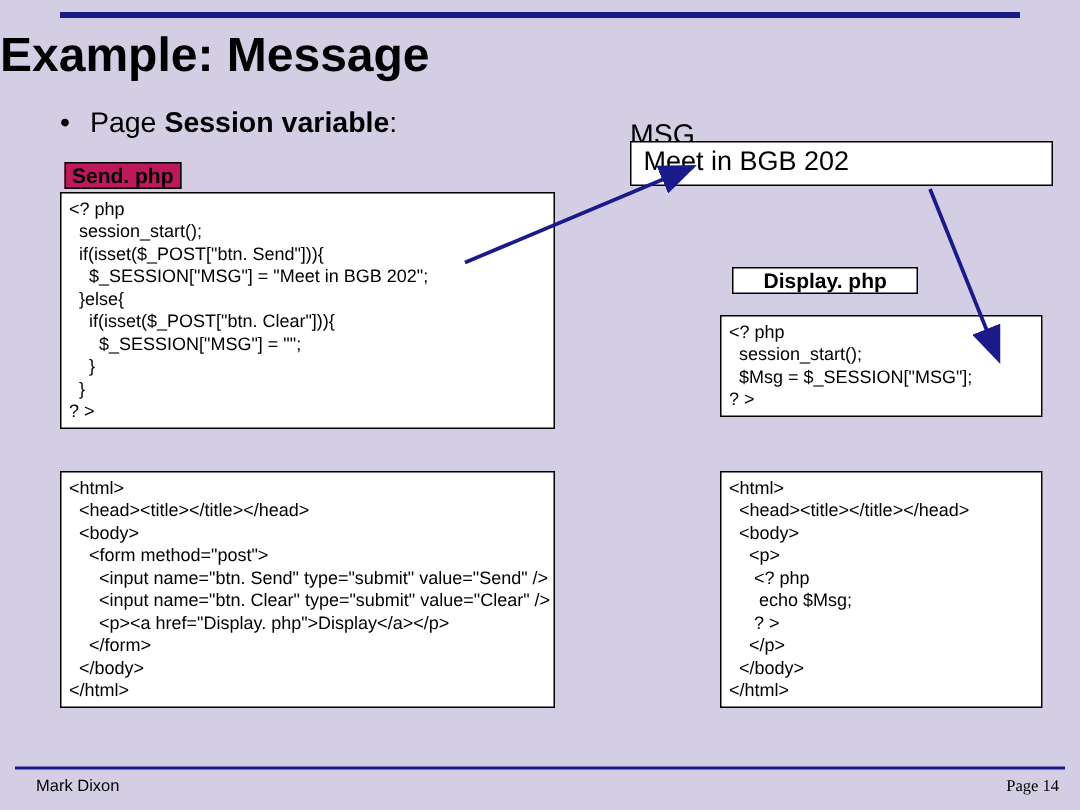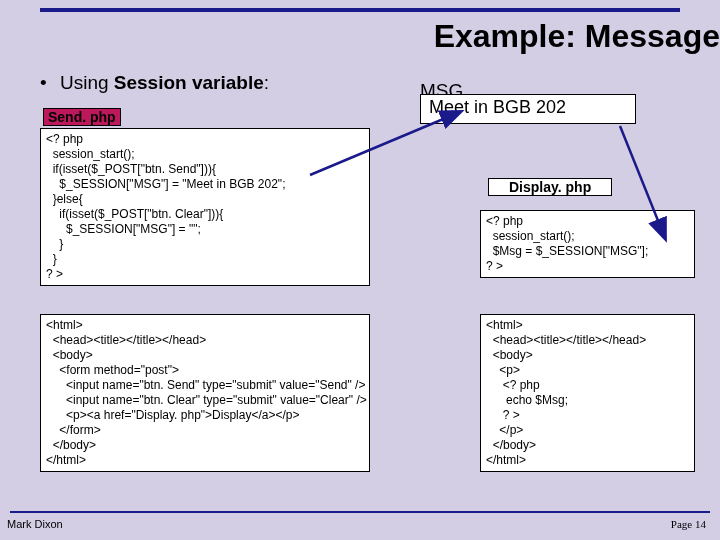--- a/index.html
+++ b/index.html
@@ -13,21 +13,21 @@
   }
   .top-rule {
     position: absolute;
     top: 8px; left: 40px; right: 40px;
     height: 4px;
     background: #1a1a8a;
   }
   .title {
     position: absolute;
     top: 18px; left: 0; right: 0;
-    text-align: right;
+    text-align: left;
     font-size: 32px;
     font-weight: bold;
     color: #000;
   }
   .bullet-line {
     position: absolute;
     top: 72px; left: 40px;
     font-size: 19px;
     color: #000;
   }
@@ -68,21 +68,21 @@
     white-space: pre;
   }
   .msg-label {
     position: absolute;
     top: 80px; left: 420px;
     font-size: 19px;
   }
   .msg-box {
     position: absolute;
     top: 94px; left: 420px;
-    width: 216px;
+    width: 282px;
     height: 30px;
     background: #fff;
     border: 1px solid #000;
     font-size: 18px;
     padding: 2px 8px;
   }
   .display-label {
     position: absolute;
     top: 178px; left: 488px;
     background: #fff;
@@ -111,21 +111,21 @@
     background: #fff;
     border: 1px solid #000;
     font-family: Arial, sans-serif;
     font-size: 12px;
     padding: 3px 5px;
     line-height: 1.25;
     white-space: pre;
   }
   .footer-left {
     position: absolute;
-    bottom: 10px; left: 7px;
+    bottom: 10px; left: 24px;
     font-size: 11px;
     text-align: right;
   }
   .footer-right {
     position: absolute;
     bottom: 10px; right: 14px;
     font-size: 11px;
     font-family: Liberation Serif, serif;
   }
   .bottom-rule {
@@ -143,21 +143,21 @@
 </style>
 </head>
 <body>
 
 <div class="top-rule"></div>
 
 <div class="title">Example: Message</div>
 
 <div class="bullet-line">
   <span class="dot">•</span>
-  <span>Using </span><span class="var">Session variable</span><span>:</span>
+  <span>Page </span><span class="var">Session variable</span><span>:</span>
 </div>
 
 <div class="send-label">Send. php</div>
 <div class="send-code1">&lt;? php
   session_start();
   if(isset($_POST["btn. Send"])){
     $_SESSION["MSG"] = "Meet in BGB 202";
   }else{
     if(isset($_POST["btn. Clear"])){
       $_SESSION["MSG"] = "";

